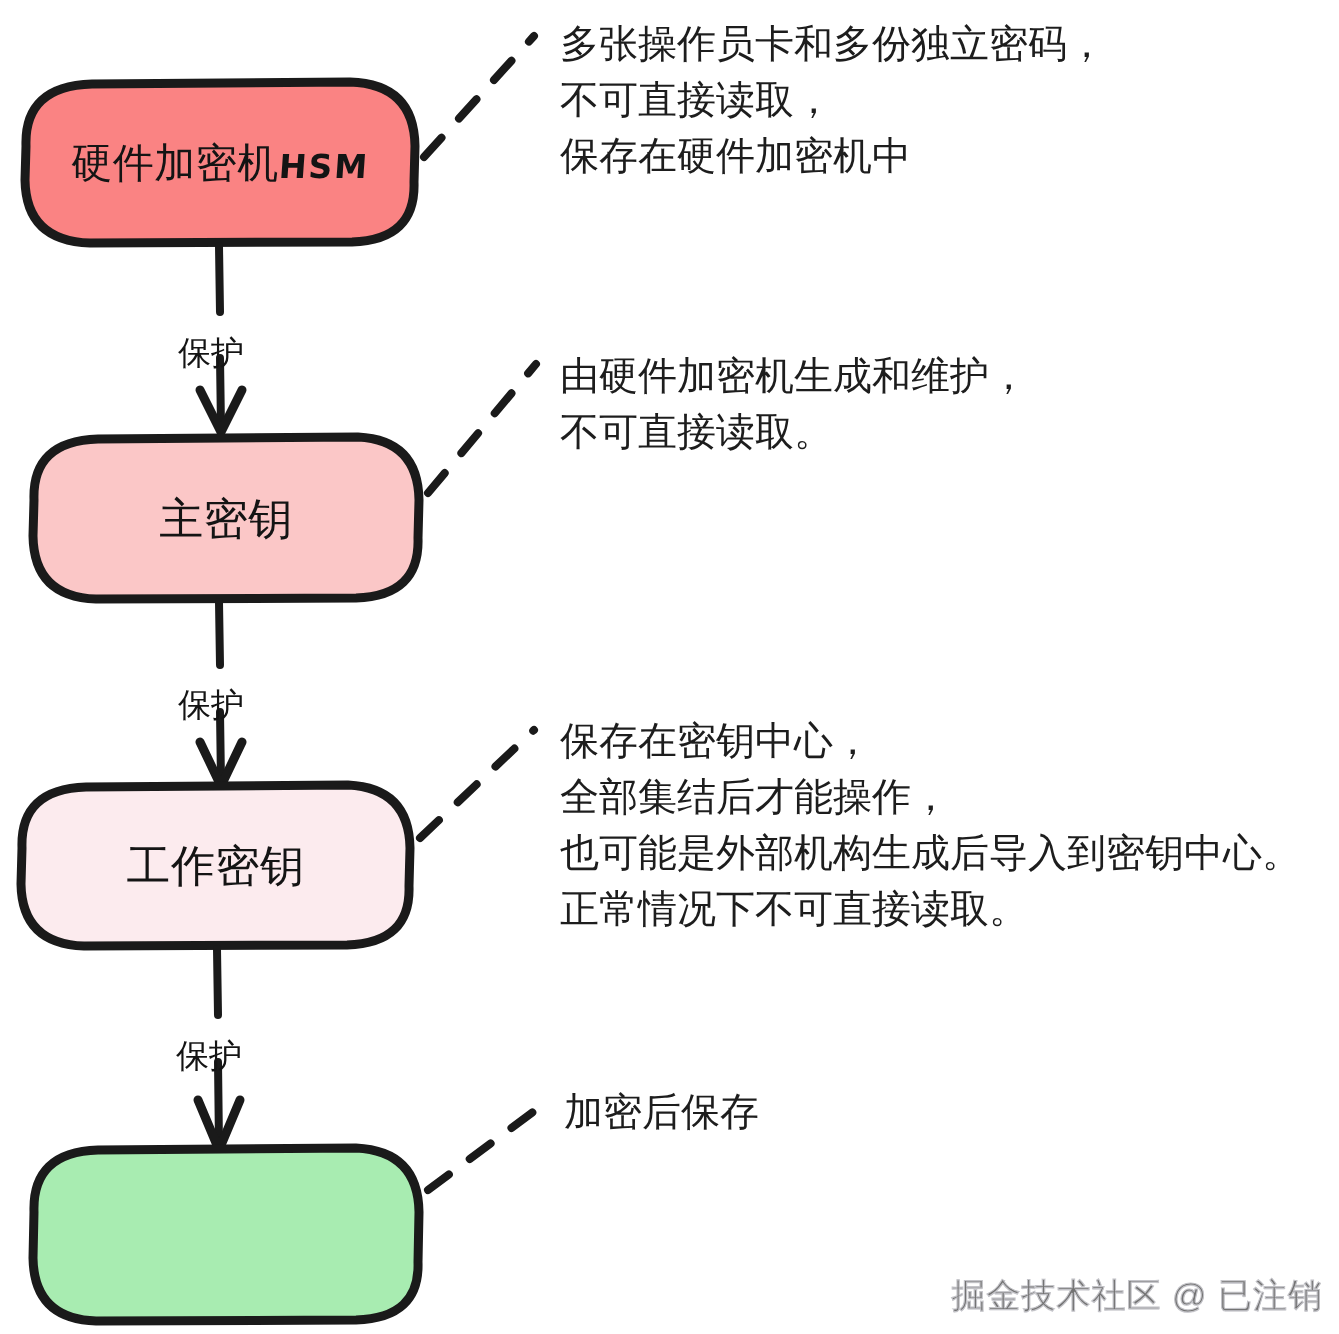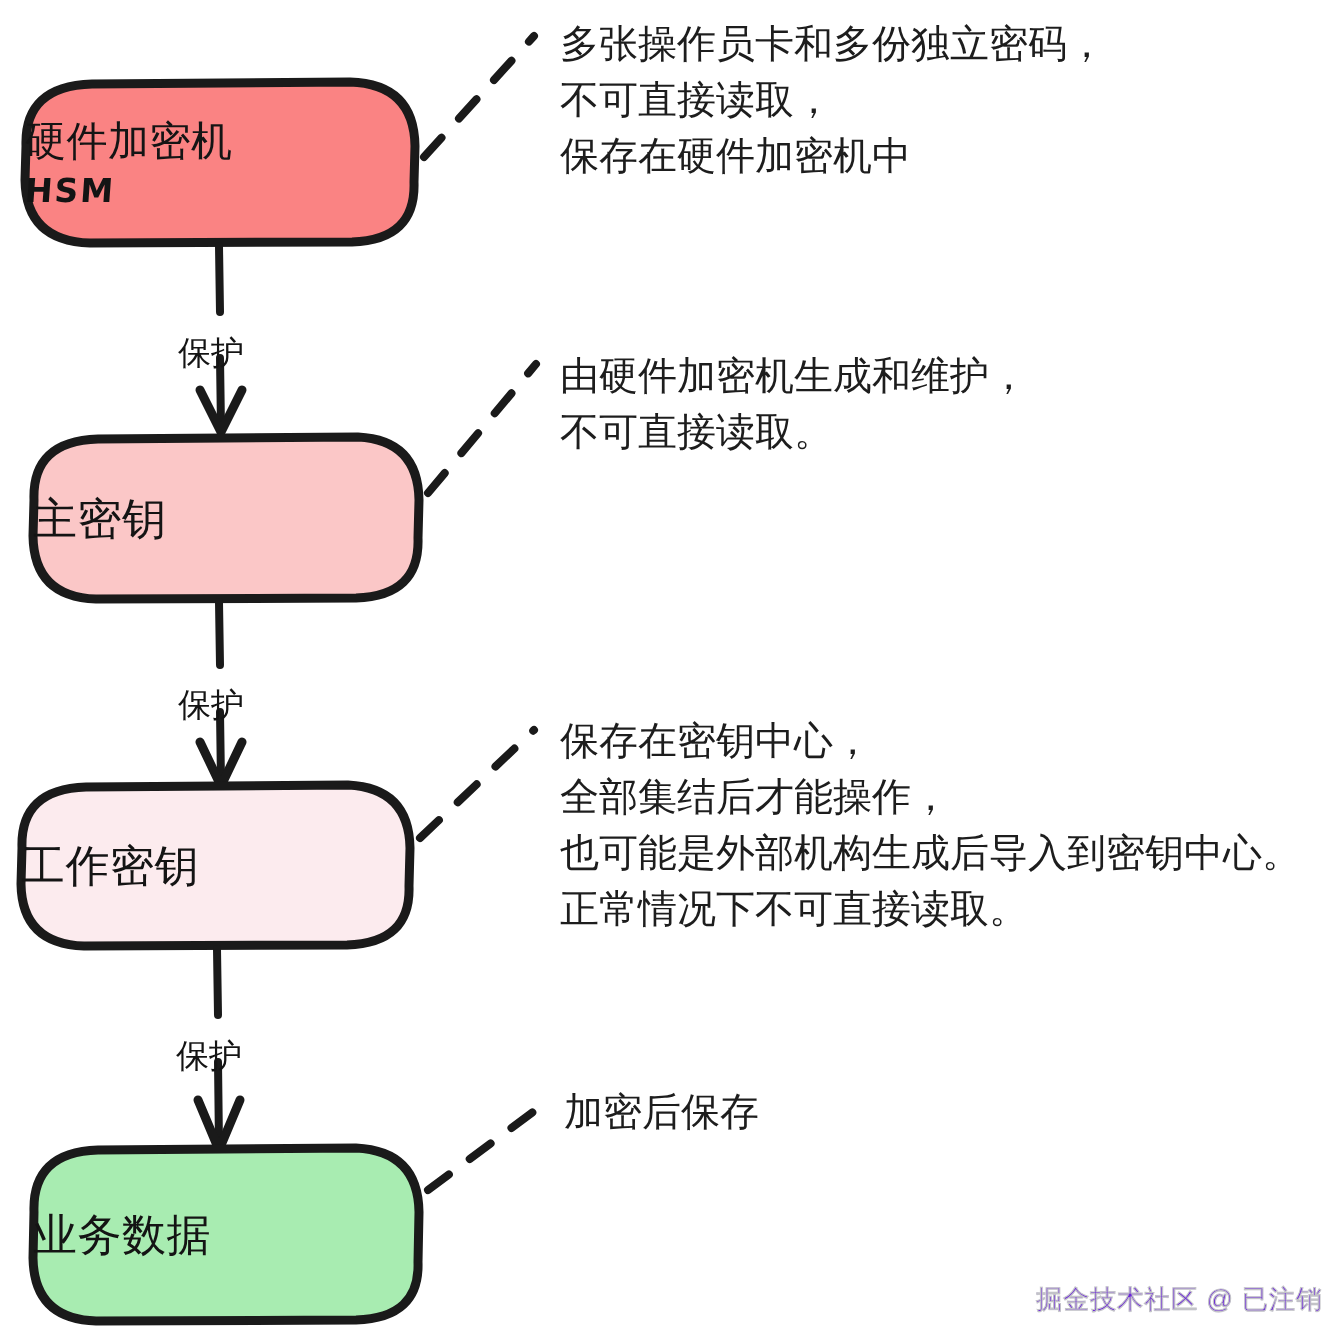--- a/index.html
+++ b/index.html
@@ -30,22 +30,22 @@
     left: 0; top: 0;
     width: 1339px;
     height: 1334px;
     display: block;
   }
 
   
   .node-label {
     position: absolute;
     display: flex;
-    flex-direction: column;
-    align-items: flex-start;
+    flex-direction: row;
+    align-items: center;
     justify-content: center;
     text-align: center;
     color: #141414;
     pointer-events: none;
     letter-spacing: 0.5px;
   }
   .node-title-lg {
     font-size: 41px;
     line-height: 1.18;
     font-weight: 500;
@@ -84,23 +84,23 @@
     white-space: nowrap;
     font-weight: 400;
   }
   .annotation .ann-line { display: block; }
 
   
   #watermark {
     position: absolute;
     right: 16px;
     bottom: 22px;
-    font-size: 26px;
+    font-size: 34px;
     line-height: 1;
-    color: #6d28d9;
+    color: #737373;
     -webkit-text-stroke: 1.1px #c3c3c8;
     text-shadow: 0 1px 0 rgba(190,190,196,0.55);
     letter-spacing: 1px;
     white-space: nowrap;
     user-select: none;
   }
 </style>
 </head>
 <body>
 
@@ -156,23 +156,20 @@
   </div>
 
   <div class="node-label" style="left:33px; top:439px; width:386px; height:160px;">
     <div class="node-title-md">主密钥</div>
   </div>
 
   <div class="node-label" style="left:21px; top:787px; width:389px; height:159px;">
     <div class="node-title-md">工作密钥</div>
   </div>
 
-  <div class="node-label" style="left:33px; top:1150px; width:386px; height:171px;">
-    <div class="node-title-md">业务数据</div>
-  </div>
 
   <div class="edge-label" style="left:178px; top:318px;">保护</div>
   <div class="edge-label" style="left:178px; top:670px;">保护</div>
   <div class="edge-label" style="left:176px; top:1021px;">保护</div>
 
   <div class="annotation" style="left:560px; top:16px;">
     <span class="ann-line">多张操作员卡和多份独立密码，</span>
     <span class="ann-line">不可直接读取，</span>
     <span class="ann-line">保存在硬件加密机中</span>
   </div>

